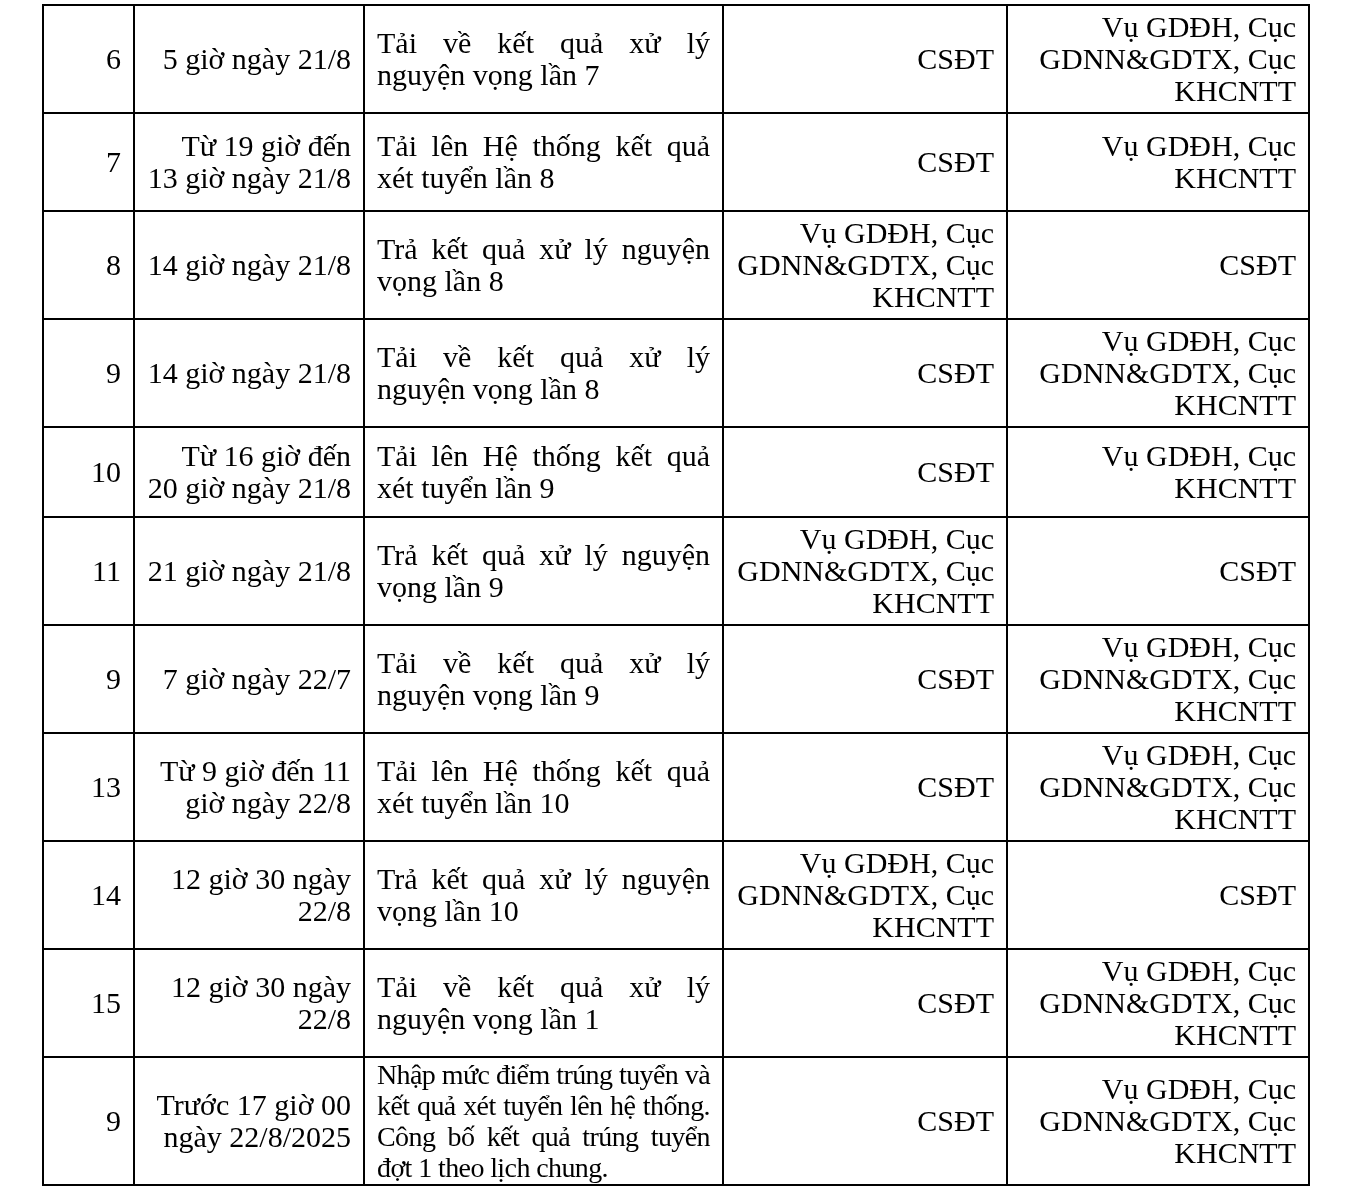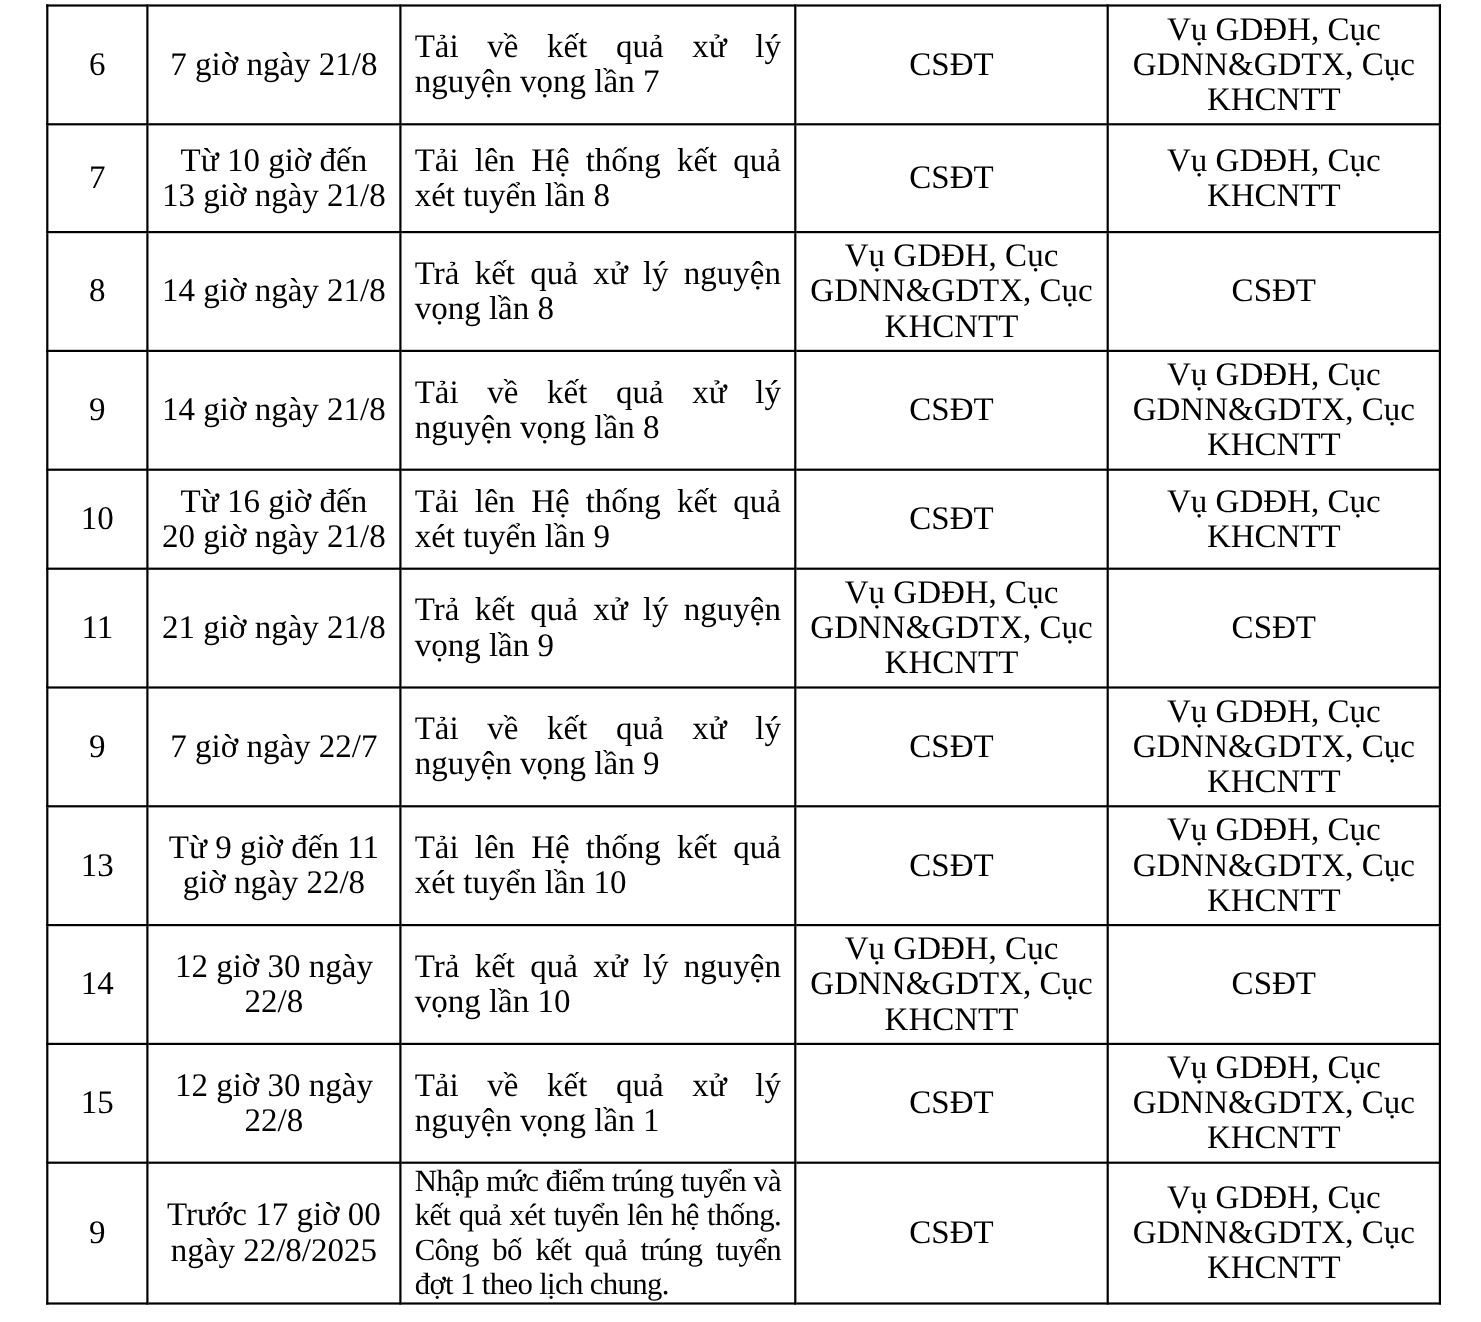--- a/index.html
+++ b/index.html
@@ -1,45 +1,45 @@
 <!DOCTYPE html>
 <html><head>
 <meta charset="utf-8">
 <style>
   html, body { margin: 0; padding: 0; background: #ffffff; }
   body { width: 1346px; height: 1202px; position: relative; overflow: hidden;
          font-family: "Liberation Serif", "DejaVu Serif", serif; color: #000; }
   table { position: absolute; left: 42px; top: 4px; border-collapse: collapse; table-layout: fixed; }
   td { border: 2px solid #000; padding: 0 12px; font-size: 30px; line-height: 32px; vertical-align: middle; }
-  td.c { text-align: center; margin-left: 16px; }
+  td.c { text-align: right; margin-left: 16px; }
   td.j { text-align: justify; text-align-last: left; }
   td.tight { font-size: 28px; line-height: 31px; letter-spacing: -0.6px; padding: 0 12px; }
 </style>
 </head>
 <body>
 
 <table>
   <colgroup>
     <col style="width:91px">
       <col style="width:230px">
       <col style="width:359px">
       <col style="width:284px">
       <col style="width:302px">
   </colgroup>
   <tbody>
     <tr style="height:108px">
       <td class="c">6</td>
-      <td class="c">7 giờ ngày 21/8</td>
+      <td class="c">5 giờ ngày 21/8</td>
       <td class="j">Tải về kết quả xử lý nguyện vọng lần 7</td>
       <td class="c">CSĐT</td>
       <td class="c">Vụ GDĐH, Cục GDNN&amp;GDTX, Cục KHCNTT</td>
     </tr>
     <tr style="height:98px">
       <td class="c">7</td>
-      <td class="c">Từ 10 giờ đến 13 giờ ngày 21/8</td>
+      <td class="c">Từ 19 giờ đến 13 giờ ngày 21/8</td>
       <td class="j">Tải lên Hệ thống kết quả xét tuyển lần 8</td>
       <td class="c">CSĐT</td>
       <td class="c">Vụ GDĐH, Cục KHCNTT</td>
     </tr>
     <tr style="height:108px">
       <td class="c">8</td>
       <td class="c">14 giờ ngày 21/8</td>
       <td class="j">Trả kết quả xử lý nguyện vọng lần 8</td>
       <td class="c">Vụ GDĐH, Cục GDNN&amp;GDTX, Cục KHCNTT</td>
       <td class="c">CSĐT</td>

